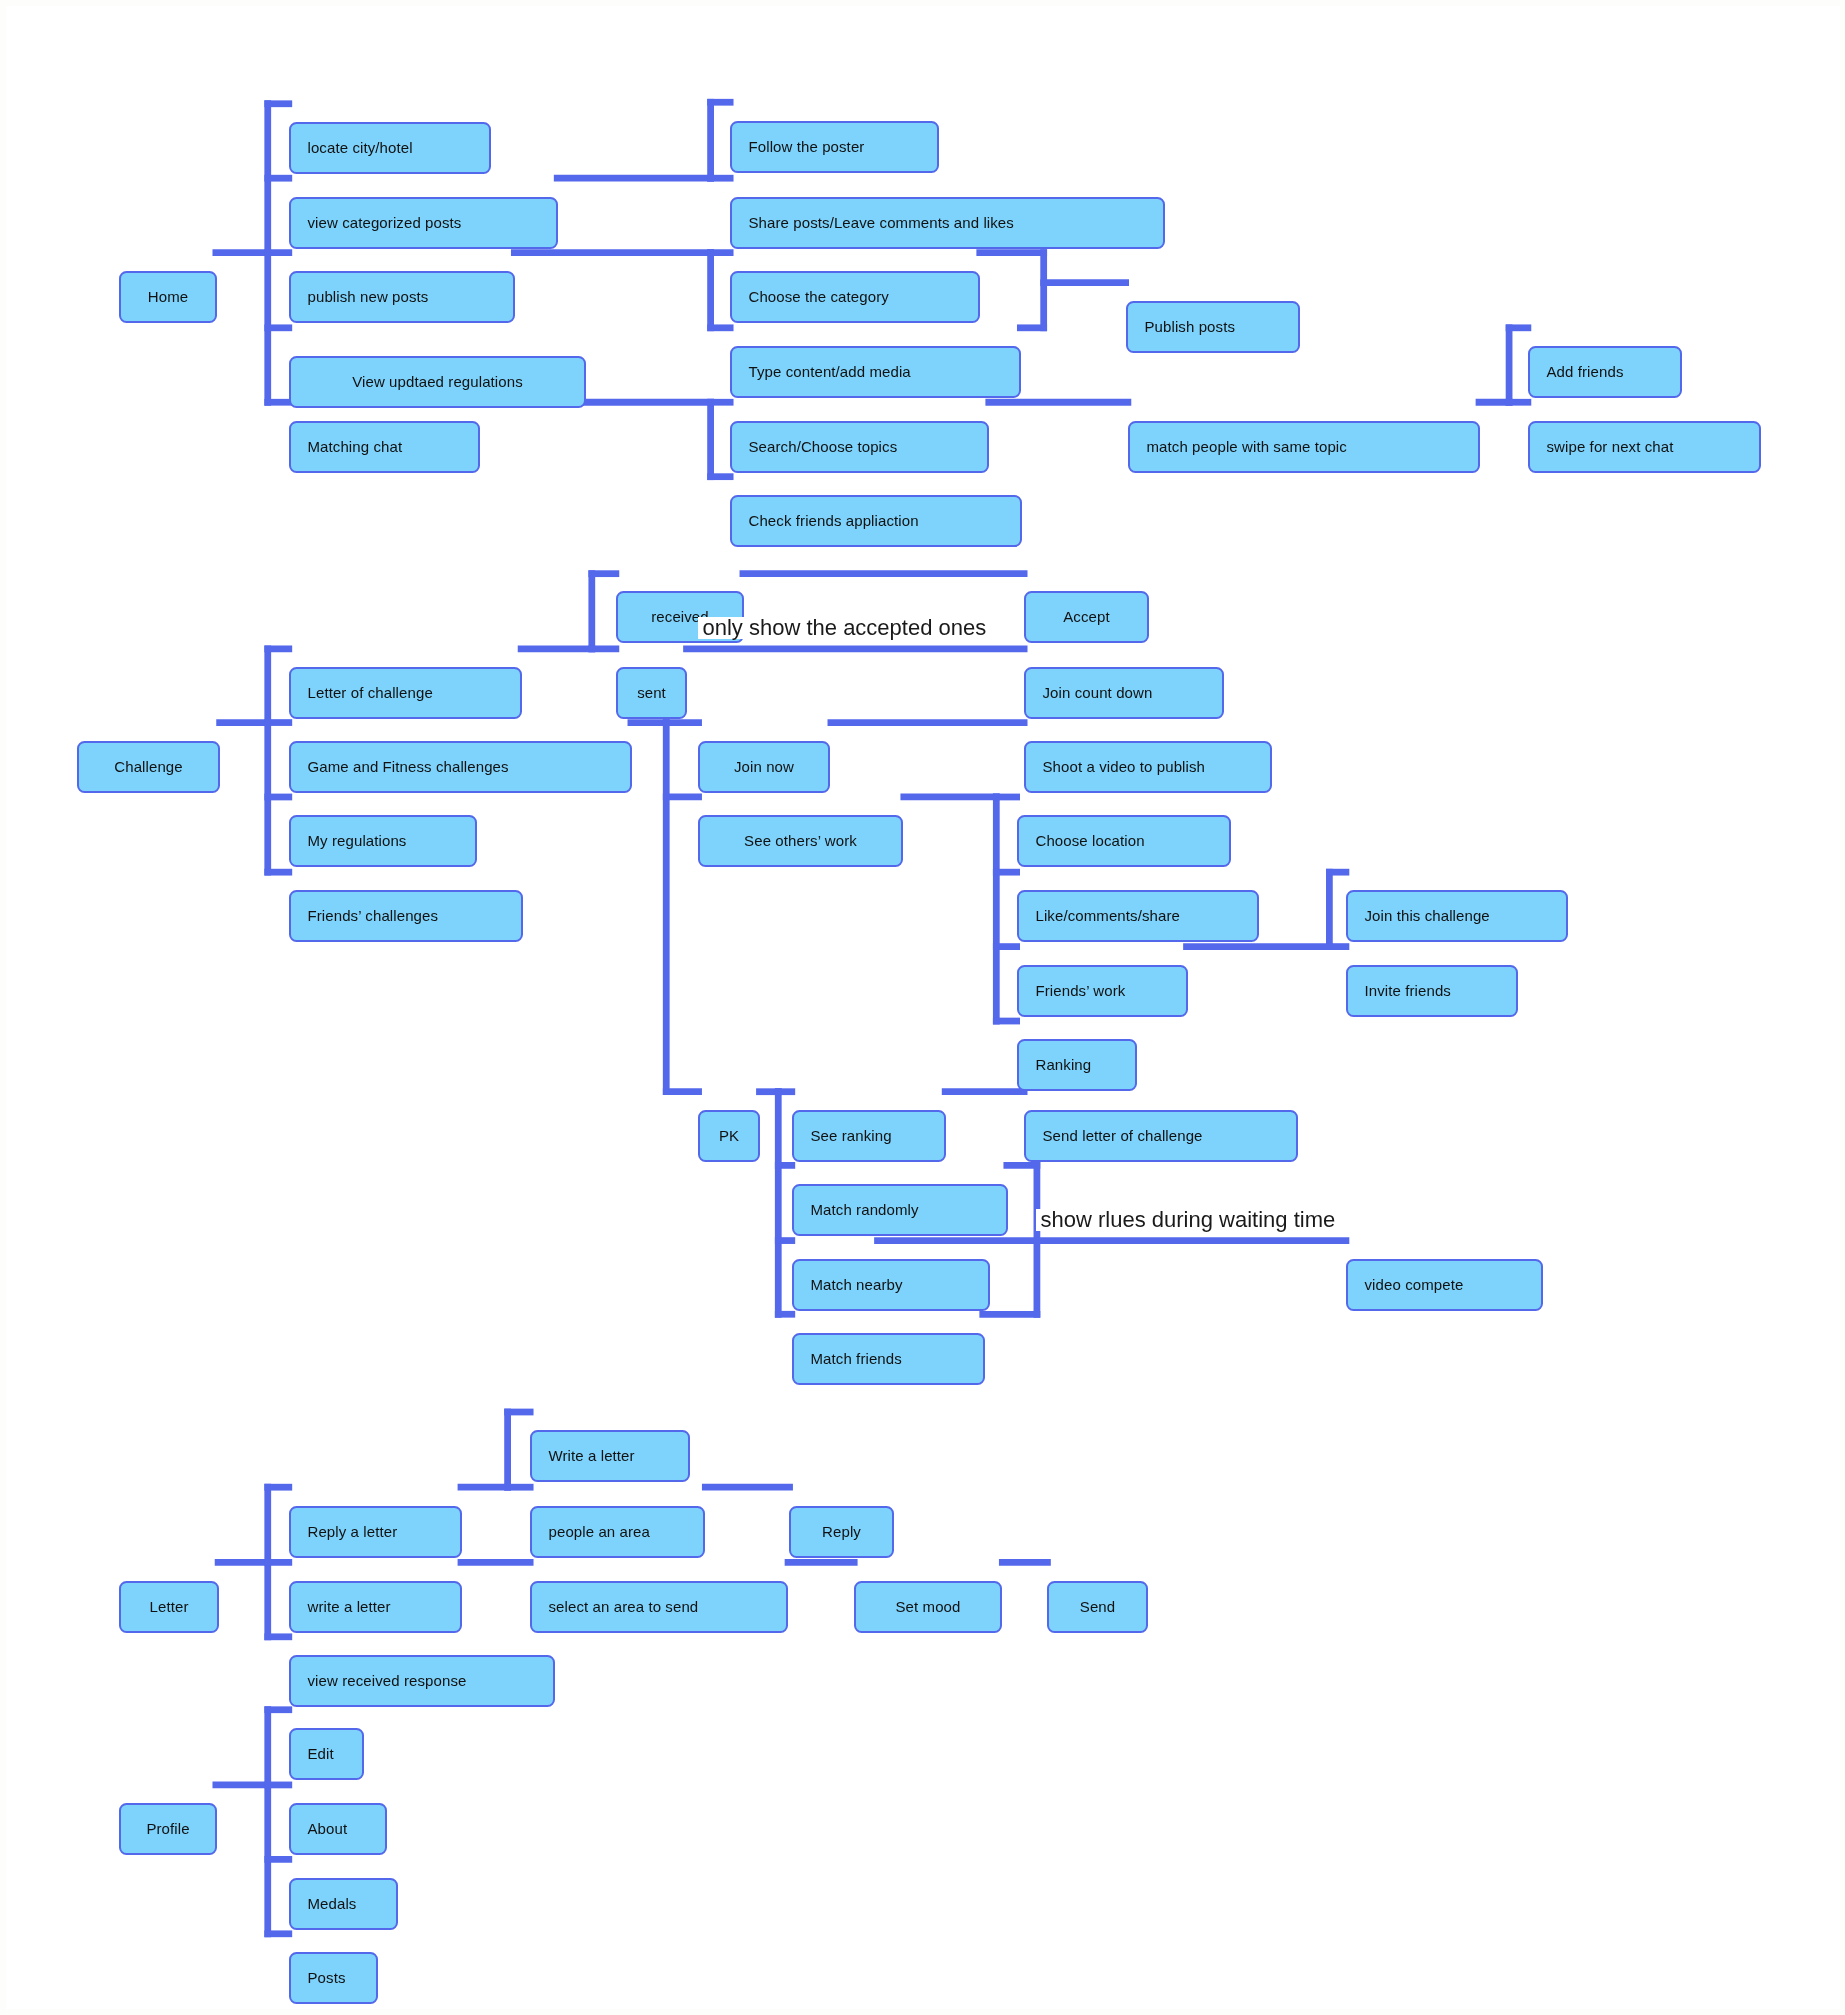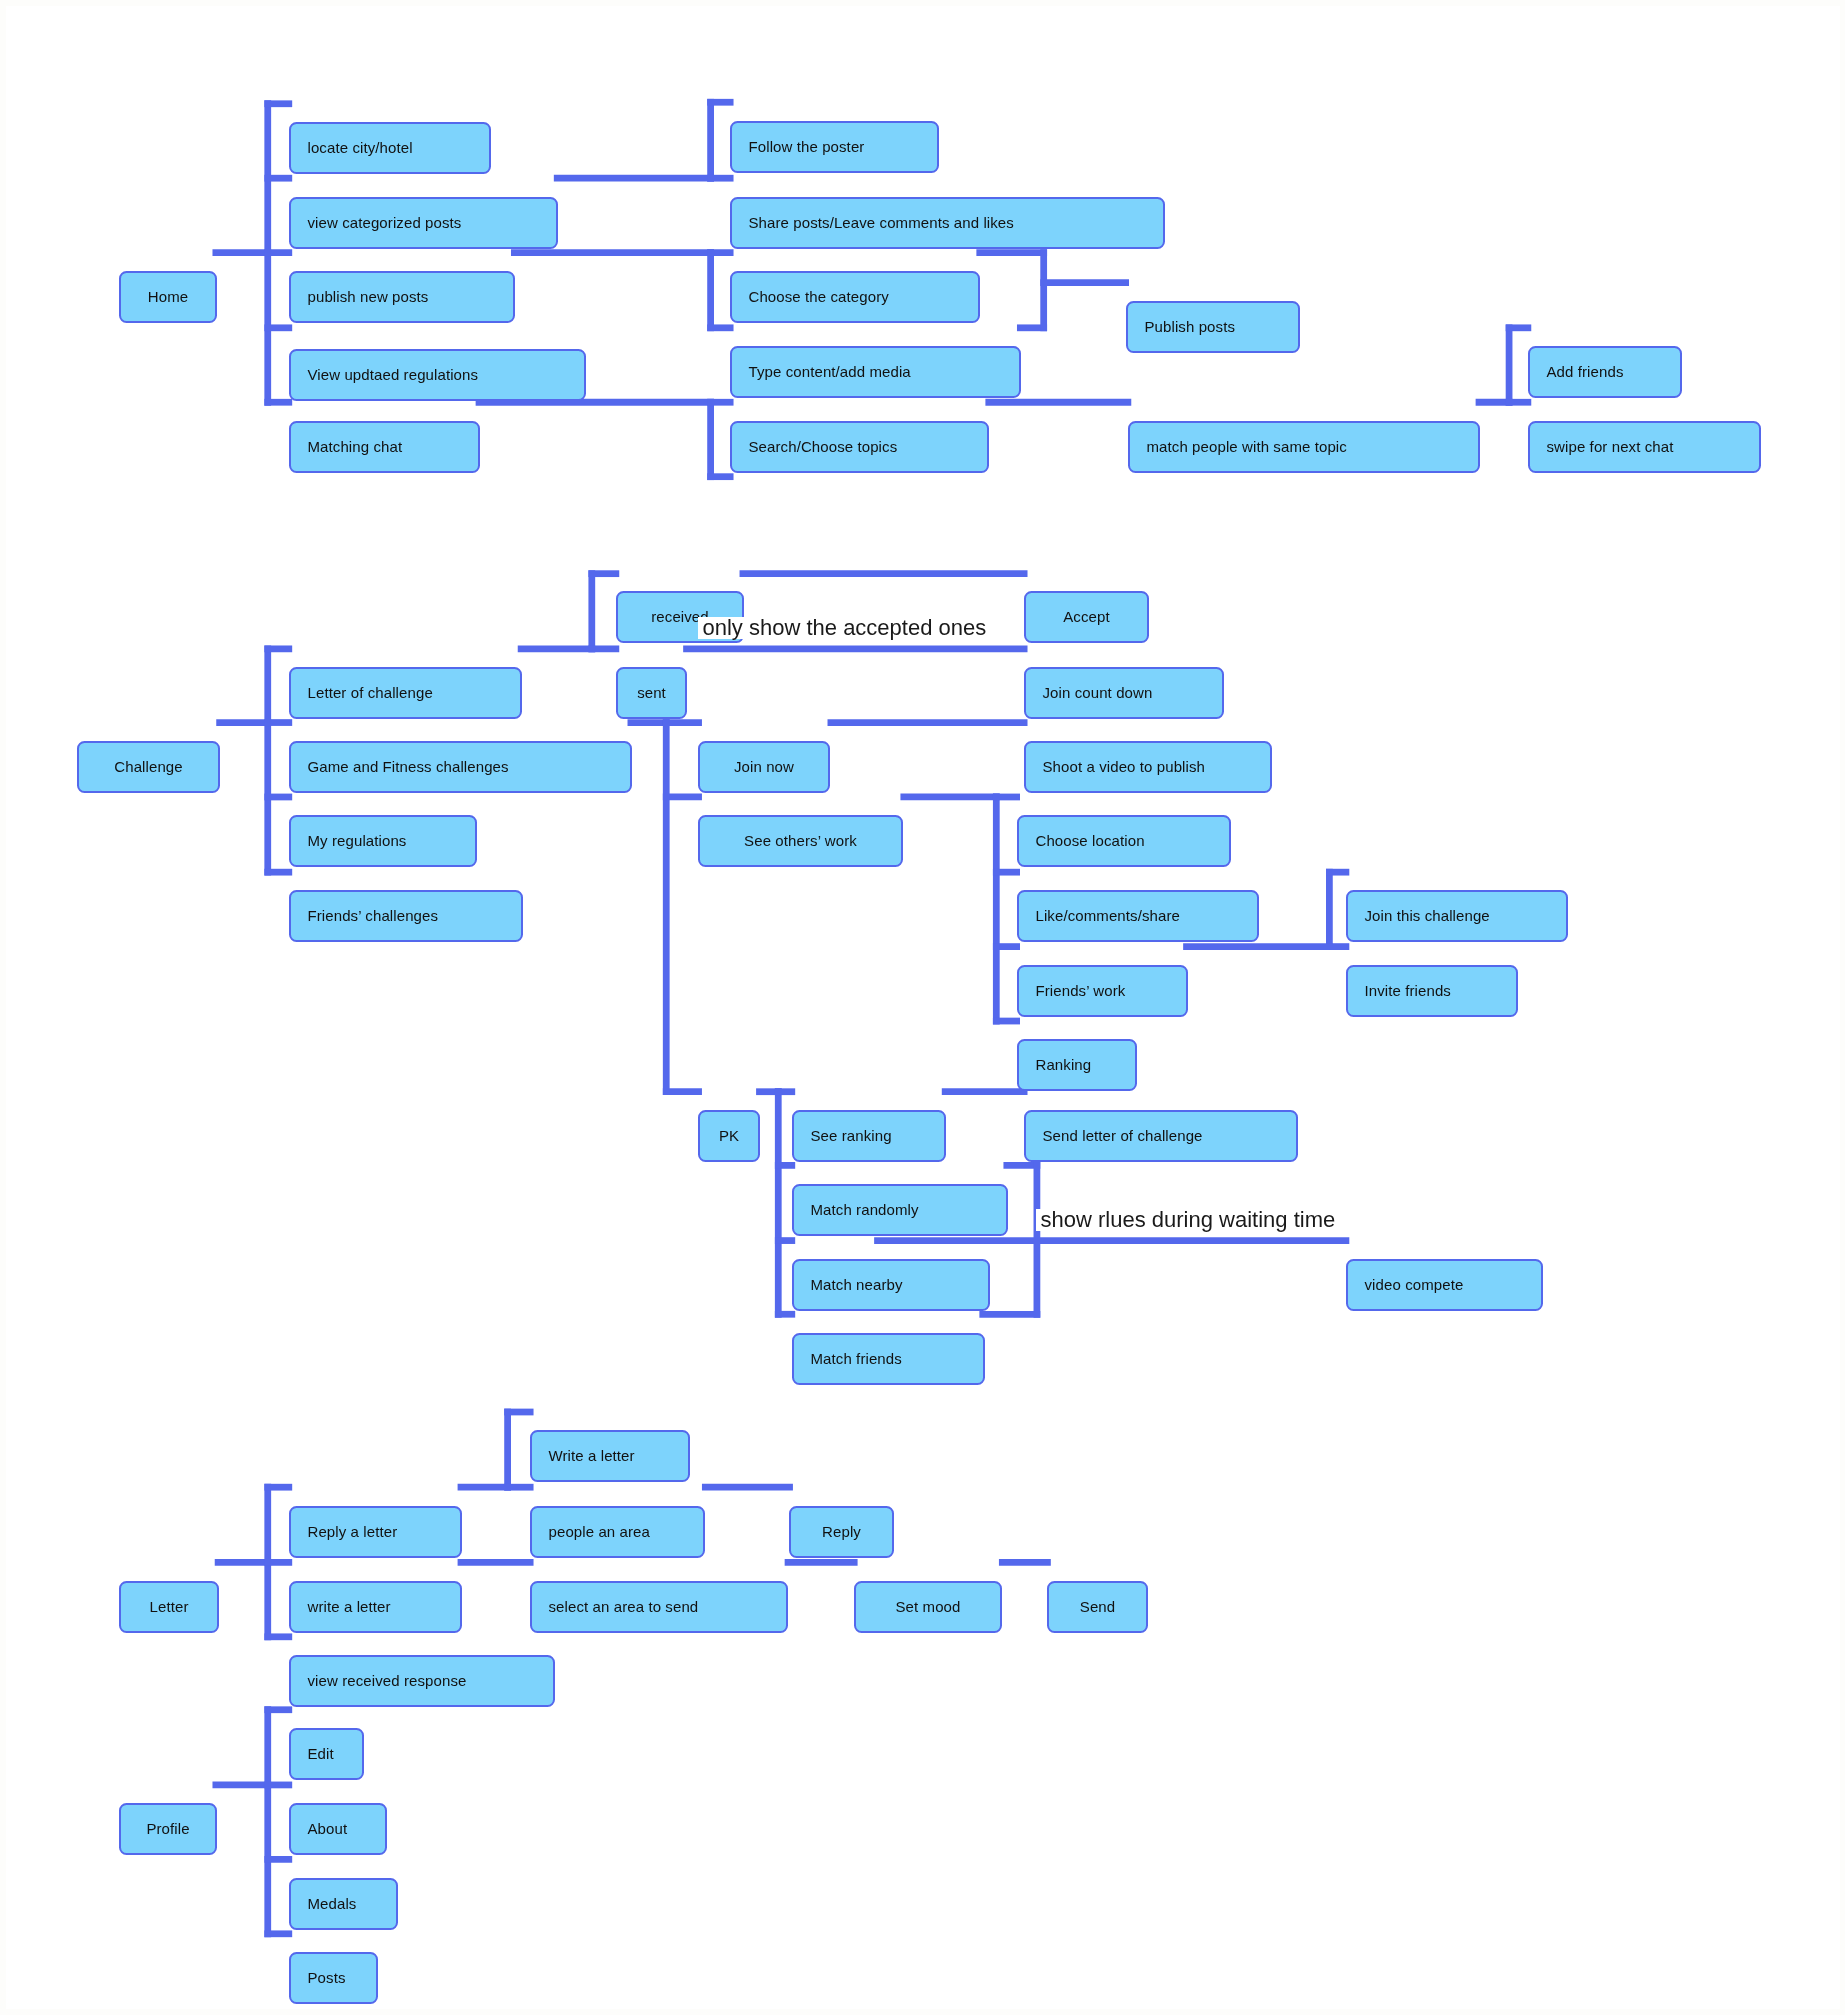--- a/index.html
+++ b/index.html
@@ -196,21 +196,21 @@
   </div>
 
   <div class="node" style="left:289px; top:153px; width:269px; height:52px;">
     <span>view categorized posts</span>
   </div>
 
   <div class="node" style="left:289px; top:227px; width:226px; height:52px;">
     <span>publish new posts</span>
   </div>
 
-  <div class="node" style="left:289px; top:305px; width:297px; height:52px;">
+  <div class="node" style="left:289px; top:312px; width:297px; height:52px;justify-content:center;">
     <span>View updtaed regulations</span>
   </div>
 
   <div class="node" style="left:289px; top:377px; width:191px; height:52px;">
     <span>Matching chat</span>
   </div>
 
   <div class="node" style="left:730px; top:77px; width:209px; height:52px;">
     <span>Follow the poster</span>
   </div>
@@ -224,20 +224,23 @@
   </div>
 
   <div class="node" style="left:730px; top:302px; width:291px; height:52px;">
     <span>Type content/add media</span>
   </div>
 
   <div class="node" style="left:730px; top:377px; width:259px; height:52px;">
     <span>Search/Choose topics</span>
   </div>
 
+  <div class="node" style="left:730px; top:451px; width:292px; height:52px;">
+    <span>Check friends appliaction</span>
+  </div>
 
   <div class="node" style="left:1126px; top:257px; width:174px; height:52px;">
     <span>Publish posts</span>
   </div>
 
   <div class="node" style="left:1128px; top:377px; width:352px; height:52px;">
     <span>match people with same topic</span>
   </div>
 
   <div class="node" style="left:1528px; top:302px; width:154px; height:52px;">

